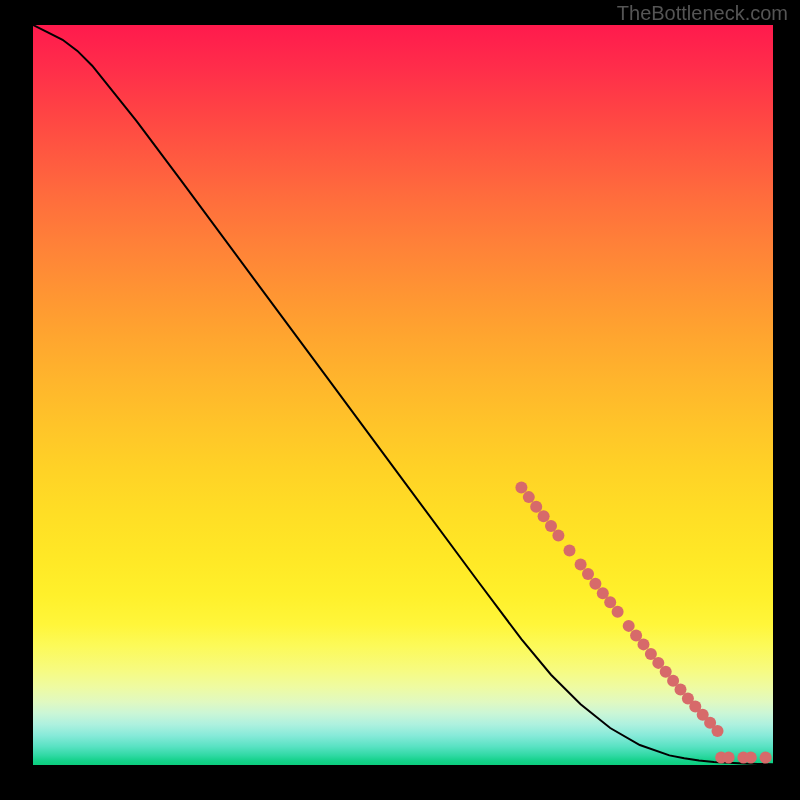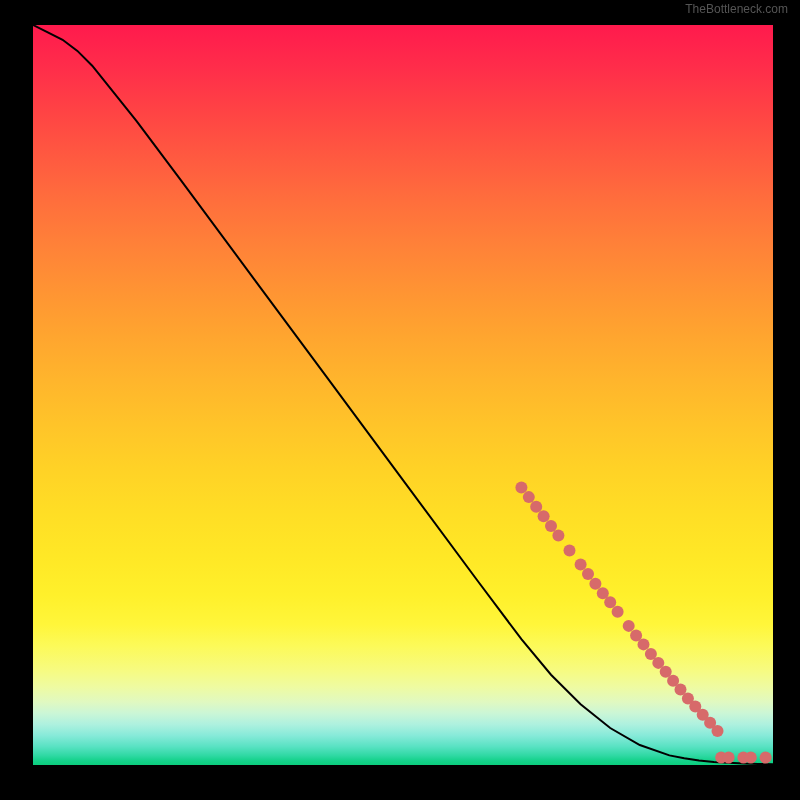--- a/index.html
+++ b/index.html
@@ -9,21 +9,21 @@
     background: #000;
     position: relative;
     font-family: Arial, Helvetica, sans-serif;
     overflow: hidden;
   }
   .watermark {
     position: absolute;
     top: 2px;
     right: 12px;
     color: #555;
-    font-size: 12px;
+    font-size: 20px;
     font-weight: 400;
     z-index: 10;
   }
   .plot-area {
     position: absolute;
     left: 33px;
     top: 25px;
     width: 740px;
     height: 740px;
     background: linear-gradient(to bottom,

